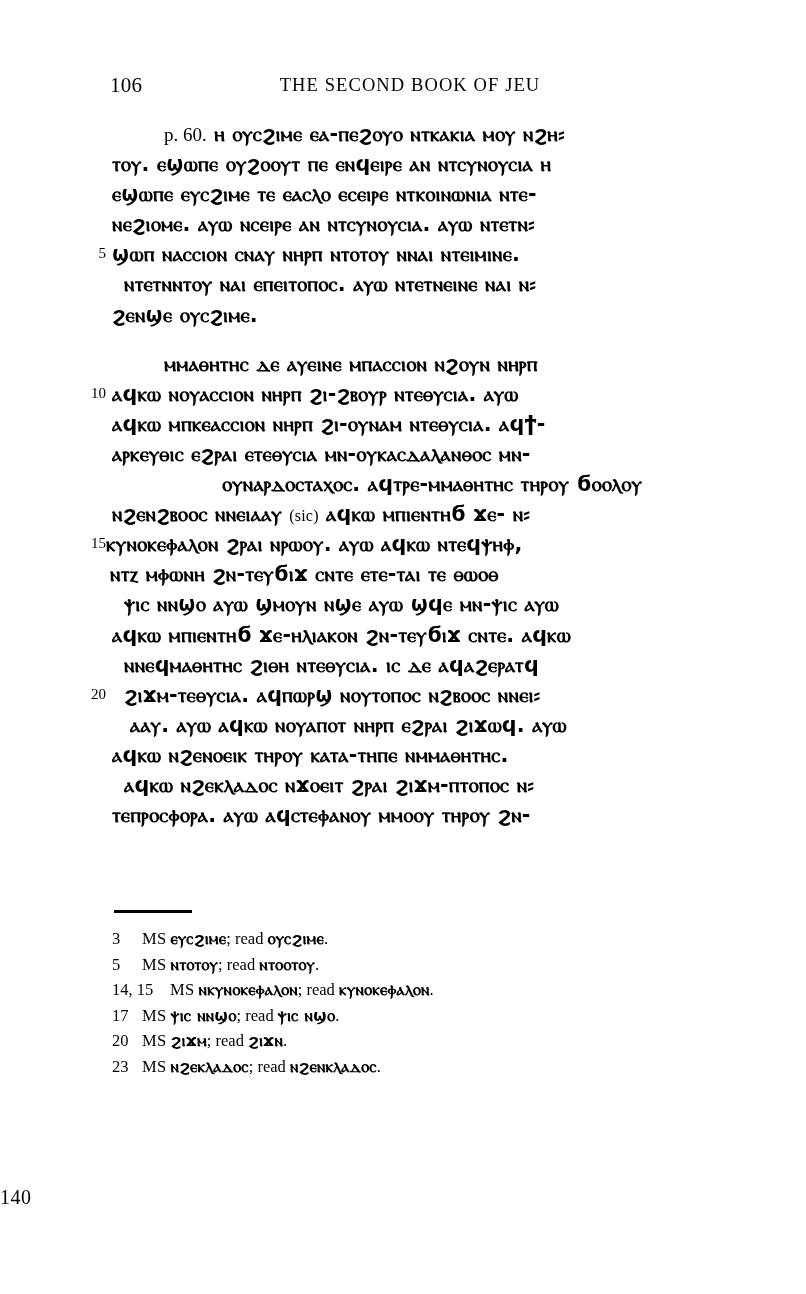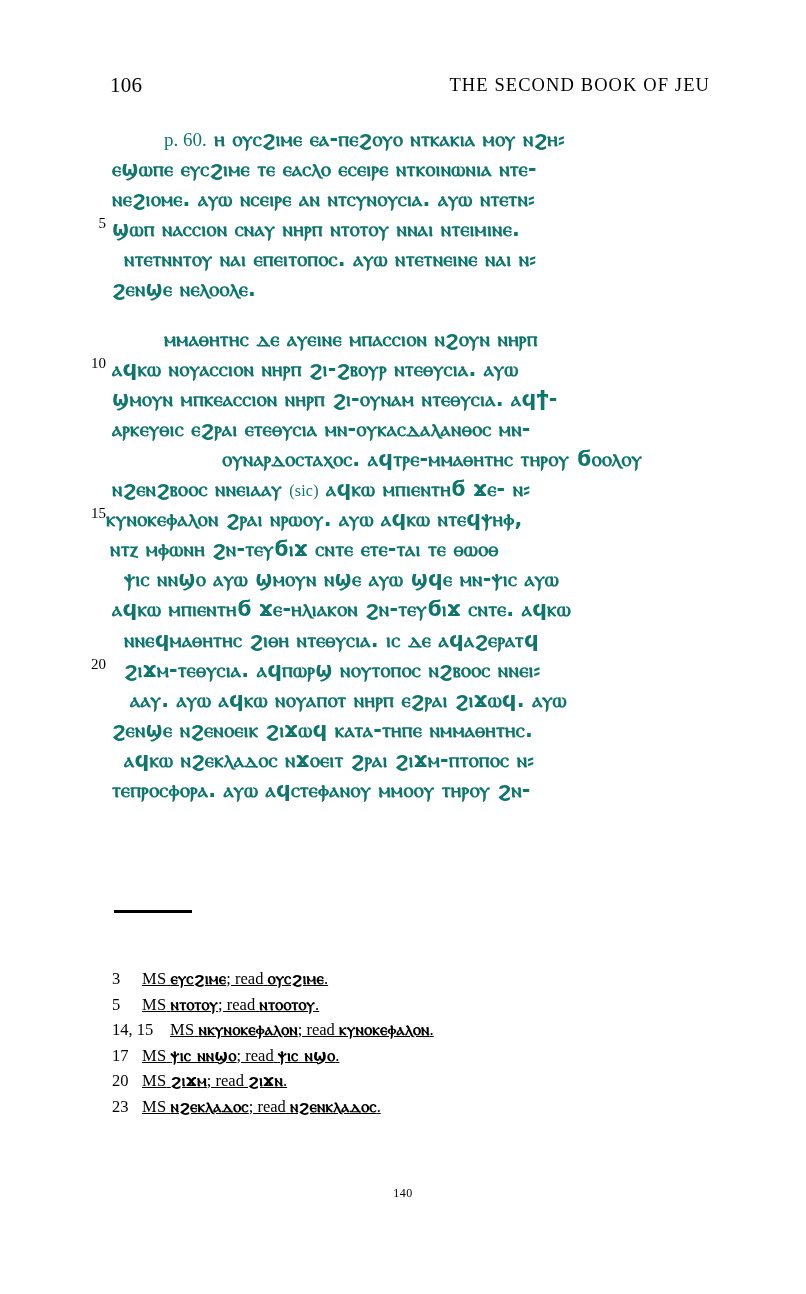--- a/index.html
+++ b/index.html
@@ -38,21 +38,21 @@
     top: 0;
     font-size: 21px;
     line-height: 26px;
     letter-spacing: 0.2px;
   }
   .running-title {
     position: absolute;
     left: 0;
     top: 0;
     width: 600px;
-    text-align: right;
+    text-align: center;
     font-size: 18.5px;
     line-height: 26px;
     letter-spacing: 1.1px;
   }
 
   
   .body-block {
     position: absolute;
     top: 118px;
     left: 80px;
@@ -77,24 +77,24 @@
     color: #000;
   }
 
   .coptic {
     position: absolute;
     left: 32px;
     top: 0;
     width: 628px;
     font-family: "DejaVu Sans", sans-serif;
     font-size: 20.6px;
-    line-height: 43px;
+    line-height: 32px;
     font-weight: bold;
     letter-spacing: 0.2px;
-    color: #0f766e;
+    color: #000000;
     -webkit-font-smoothing: none;
   }
 
   .roman {
     font-family: "Liberation Serif", "DejaVu Serif", serif;
     font-weight: normal;
     font-size: 19px;
     letter-spacing: 0;
   }
   .roman-sic {
@@ -110,23 +110,22 @@
     position: absolute;
     left: 114px;
     top: 910px;
     width: 78px;
     height: 2.5px;
     background: #000;
   }
   .footnotes {
     position: absolute;
     left: 112px;
-    top: 966px;
+    top: 926px;
     width: 560px;
-    text-decoration: underline;
   }
   .fn-row {
     position: relative;
     height: 25.5px;
     white-space: nowrap;
     font-size: 16.5px;
     line-height: 25.5px;
   }
   .fn-num {
     display: inline-block;
@@ -148,22 +147,21 @@
   .fn-read {
     font-family: "Liberation Serif", "DejaVu Serif", serif;
   }
 
   
   .page-foot {
     position: absolute;
     left: 0;
     top: 1186px;
     width: 806px;
-    text-align: center;
-    font-size: 12px;
+    font-size: 20px;
     letter-spacing: 0.5px;
   }
 </style>
 </head>
 <body>
 
 <div class="page">
 
   <div class="header">
     <div class="folio">106</div>
@@ -175,20 +173,24 @@
     <div>
 
       <div class="verse-line">
         <span class="line-num"></span>
         <span class="coptic" style="left:84px;width:576px;">
           <span class="roman">p. 60.</span>
           <span>ⲏ ⲟⲩⲥϩⲓⲙⲉ ⲉⲁ-ⲡⲉϩⲟⲩⲟ ⲛⲧⲕⲁⲕⲓⲁ ⲙⲟⲩ ⲛϩⲏ⸗</span>
         </span>
       </div>
 
+      <div class="verse-line">
+        <span class="line-num"></span>
+        <span class="coptic">ⲧⲟⲩ. ⲉϣⲱⲡⲉ ⲟⲩϩⲟⲟⲩⲧ ⲡⲉ ⲉⲛϥⲉⲓⲣⲉ ⲁⲛ ⲛⲧⲥⲩⲛⲟⲩⲥⲓⲁ ⲏ</span>
+      </div>
 
       <div class="verse-line">
         <span class="line-num"></span>
         <span class="coptic">ⲉϣⲱⲡⲉ  ⲉⲩⲥϩⲓⲙⲉ ⲧⲉ ⲉⲁⲥⲗⲟ ⲉⲥⲉⲓⲣⲉ ⲛⲧⲕⲟⲓⲛⲱⲛⲓⲁ ⲛⲧⲉ-</span>
       </div>
 
       <div class="verse-line">
         <span class="line-num"></span>
         <span class="coptic">ⲛⲉϩⲓⲟⲙⲉ. ⲁⲩⲱ ⲛⲥⲉⲓⲣⲉ  ⲁⲛ ⲛⲧⲥⲩⲛⲟⲩⲥⲓⲁ. ⲁⲩⲱ ⲛⲧⲉⲧⲛ⸗</span>
       </div>
@@ -198,21 +200,21 @@
         <span class="coptic">ϣⲱⲡ ⲛⲁⲥⲥⲓⲟⲛ ⲥⲛⲁⲩ ⲛⲏⲣⲡ ⲛⲧⲟⲧⲟⲩ ⲛⲛⲁⲓ ⲛⲧⲉⲓⲙⲓⲛⲉ.</span>
       </div>
 
       <div class="verse-line">
         <span class="line-num"></span>
         <span class="coptic" style="left:44px;width:616px;">ⲛⲧⲉⲧⲛⲛⲧⲟⲩ ⲛⲁⲓ ⲉⲡⲉⲓⲧⲟⲡⲟⲥ.  ⲁⲩⲱ ⲛⲧⲉⲧⲛⲉⲓⲛⲉ ⲛⲁⲓ ⲛ⸗</span>
       </div>
 
       <div class="verse-line">
         <span class="line-num"></span>
-        <span class="coptic">ϩⲉⲛϣⲉ ⲛⲉⲗⲟⲟⲗⲉ.</span>
+        <span class="coptic">ϩⲉⲛϣⲉ ⲟⲩⲥϩⲓⲙⲉ.</span>
       </div>
 
     </div>
 
     <div class="para-gap"></div>
 
     <div>
 
       <div class="verse-line">
         <span class="line-num"></span>
@@ -220,21 +222,21 @@
       </div>
 
 
       <div class="verse-line">
         <span class="line-num">10</span>
         <span class="coptic">ⲁϥⲕⲱ  ⲛⲟⲩⲁⲥⲥⲓⲟⲛ ⲛⲏⲣⲡ ϩⲓ-ϩⲃⲟⲩⲣ ⲛⲧⲉⲑⲩⲥⲓⲁ.  ⲁⲩⲱ</span>
       </div>
 
       <div class="verse-line">
         <span class="line-num"></span>
-        <span class="coptic">ϣⲙⲟⲩⲛ  ⲙⲡⲕⲉⲁⲥⲥⲓⲟⲛ ⲛⲏⲣⲡ ϩⲓ-ⲟⲩⲛⲁⲙ ⲛⲧⲉⲑⲩⲥⲓⲁ. ⲁϥϯ-</span>
+        <span class="coptic">ⲁϥⲕⲱ  ⲙⲡⲕⲉⲁⲥⲥⲓⲟⲛ ⲛⲏⲣⲡ ϩⲓ-ⲟⲩⲛⲁⲙ ⲛⲧⲉⲑⲩⲥⲓⲁ. ⲁϥϯ-</span>
       </div>
 
       <div class="verse-line">
         <span class="line-num"></span>
         <span class="coptic">ⲁⲣⲕⲉⲩⲑⲓⲥ ⲉϩⲣⲁⲓ ⲉⲧⲉⲑⲩⲥⲓⲁ ⲙⲛ-ⲟⲩⲕⲁⲥⲇⲁⲗⲁⲛⲑⲟⲥ ⲙⲛ-</span>
       </div>
 
       <div class="verse-line">
         <span class="line-num"></span>
         <span class="coptic" style="left:44px;width:616px;text-align:center;">ⲟⲩⲛⲁⲣⲇⲟⲥⲧⲁⲭⲟⲥ. ⲁϥⲧⲣⲉ-ⲙⲙⲁⲑⲏⲧⲏⲥ ⲧⲏⲣⲟⲩ ϭⲟⲟⲗⲟⲩ</span>
@@ -279,21 +281,21 @@
         <span class="coptic" style="left:44px;width:616px;">ϩⲓϫⲙ-ⲧⲉⲑⲩⲥⲓⲁ.  ⲁϥⲡⲱⲣϣ ⲛⲟⲩⲧⲟⲡⲟⲥ ⲛϩⲃⲟⲟⲥ ⲛⲛⲉⲓ⸗</span>
       </div>
 
       <div class="verse-line">
         <span class="line-num"></span>
         <span class="coptic" style="left:50px;width:610px;">ⲁⲁⲩ.  ⲁⲩⲱ ⲁϥⲕⲱ ⲛⲟⲩⲁⲡⲟⲧ ⲛⲏⲣⲡ ⲉϩⲣⲁⲓ ϩⲓϫⲱϥ.  ⲁⲩⲱ</span>
       </div>
 
       <div class="verse-line">
         <span class="line-num"></span>
-        <span class="coptic">ϩⲉⲛϣⲉ  ⲛϩⲉⲛⲟⲉⲓⲕ  ϩⲓϫⲱϥ ⲕⲁⲧⲁ-ⲧⲏⲡⲉ ⲛⲙⲙⲁⲑⲏⲧⲏⲥ.</span>
+        <span class="coptic">ⲁϥⲕⲱ  ⲛϩⲉⲛⲟⲉⲓⲕ  ⲧⲏⲣⲟⲩ ⲕⲁⲧⲁ-ⲧⲏⲡⲉ ⲛⲙⲙⲁⲑⲏⲧⲏⲥ.</span>
       </div>
 
       <div class="verse-line">
         <span class="line-num"></span>
         <span class="coptic" style="left:44px;width:616px;">ⲁϥⲕⲱ   ⲛϩⲉⲕⲗⲁⲇⲟⲥ ⲛϫⲟⲉⲓⲧ ϩⲣⲁⲓ ϩⲓϫⲙ-ⲡⲧⲟⲡⲟⲥ ⲛ⸗</span>
       </div>
 
       <div class="verse-line">
         <span class="line-num"></span>
         <span class="coptic">ⲧⲉⲡⲣⲟⲥⲫⲟⲣⲁ.  ⲁⲩⲱ ⲁϥⲥⲧⲉⲫⲁⲛⲟⲩ ⲙⲙⲟⲟⲩ ⲧⲏⲣⲟⲩ ϩⲛ-</span>

